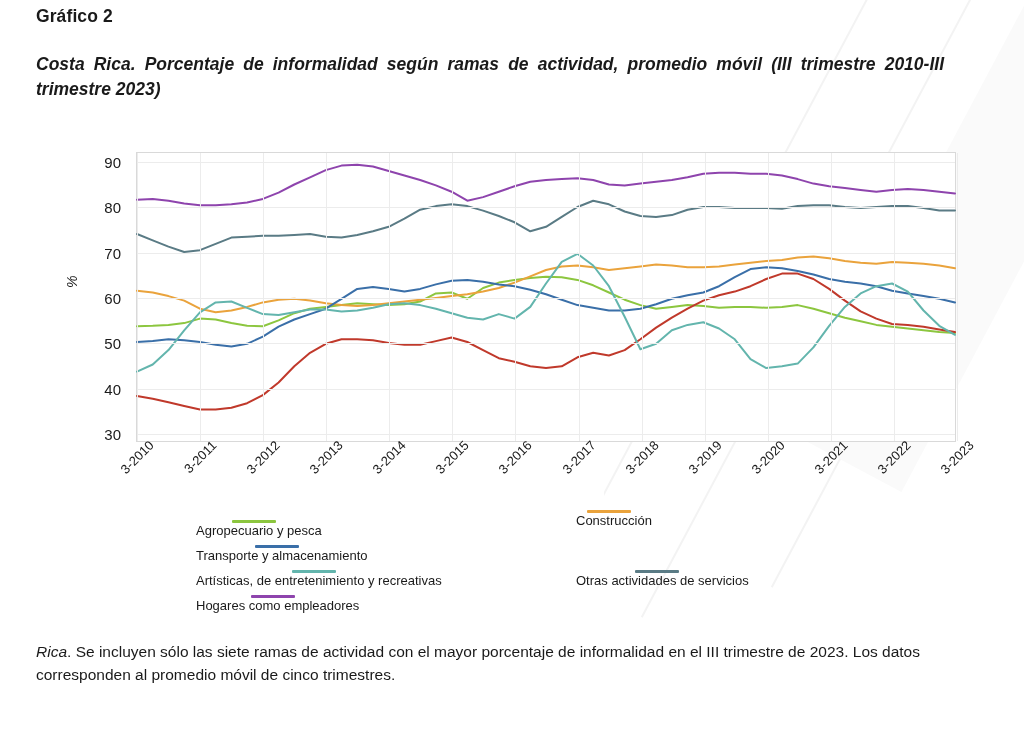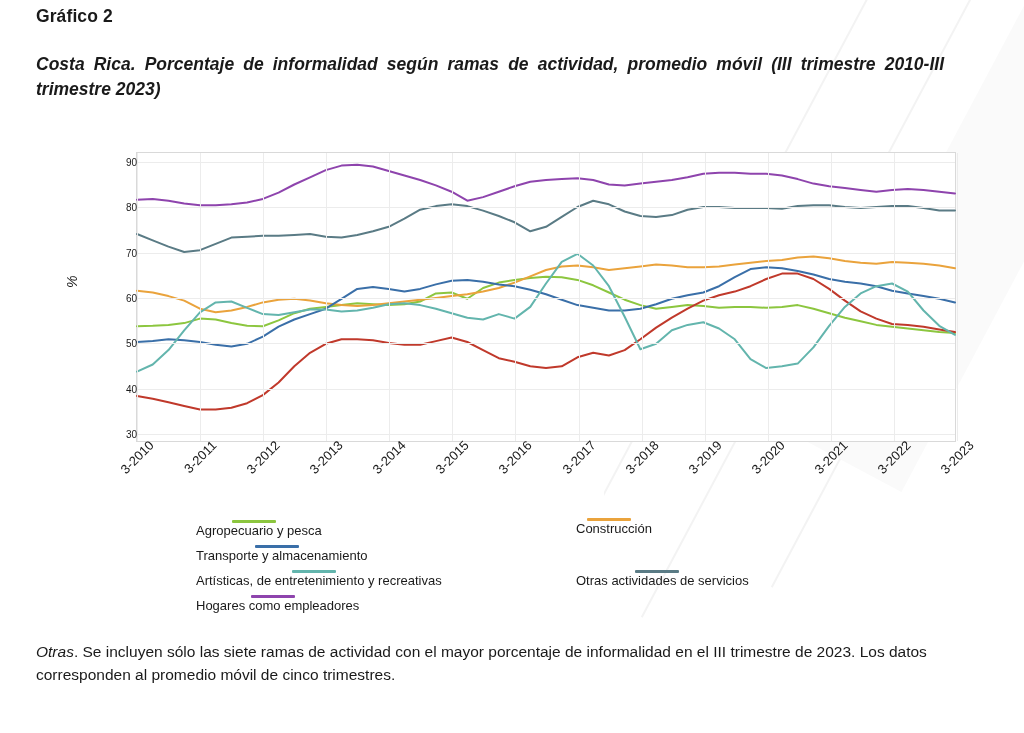--- a/index.html
+++ b/index.html
@@ -84,22 +84,22 @@
     top: 148px;
     font-size: 14px;
     font-style: italic;
     transform: rotate(-90deg);
     transform-origin: left top;
   }
   .ytick {
     position: absolute;
     right: 100%;
     transform: translateY(-50%);
-    padding-right: 0;
-    font-size: 10px;
+    padding-right: 16px;
+    font-size: 15px;
     color: #1a1a1a;
     white-space: nowrap;
   }
   .gridline {
     position: absolute;
     left: 0; right: 0;
     height: 1px;
     background: #ececec;
   }
   .vgrid {
@@ -226,21 +226,21 @@
         <div class="vgrid" style="left: 820px;"></div>
         <div class="xtick" style="left: 820px;">3-2023</div>
       </div>
   </div>
 
   <div class="legend" id="legend">
       <div class="item" style="left: 160px; top: 10px;">
         <span class="swatch" style="background: rgb(140, 198, 63);"></span>
         <span>Agropecuario y pesca</span>
       </div>
-      <div class="item" style="left: 540px; top: 8px;">
+      <div class="item" style="left: 540px; top: 0;">
         <span class="swatch" style="background: rgb(234, 163, 60);"></span>
         <span>Construcción</span>
       </div>
       <div class="item" style="left: 160px; top: 35px;">
         <span class="swatch" style="background: rgb(58, 111, 168);"></span>
         <span>Transporte y almacenamiento</span>
       </div>
       <div class="item" style="left: 160px; top: 60px;">
         <span class="swatch" style="background: rgb(99, 181, 173);"></span>
         <span>Artísticas, de entretenimiento y recreativas</span>
@@ -250,17 +250,17 @@
         <span>Otras actividades de servicios</span>
       </div>
       <div class="item" style="left: 160px; top: 85px;">
         <span class="swatch" style="background: rgb(142, 68, 173);"></span>
         <span>Hogares como empleadores</span>
       </div>
     </div>
 
   <div class="notes">
     <p>
-      <span class="lbl">Otras</span><span>. Se incluyen sólo las siete ramas de actividad con el mayor porcentaje de informalidad en el III trimestre de 2023. Los datos corresponden al promedio móvil de cinco trimestres.</span>
+      <span class="lbl">Rica</span><span>. Se incluyen sólo las siete ramas de actividad con el mayor porcentaje de informalidad en el III trimestre de 2023. Los datos corresponden al promedio móvil de cinco trimestres.</span>
     </p>
   </div>
 
 </div>
 
 </body></html>

